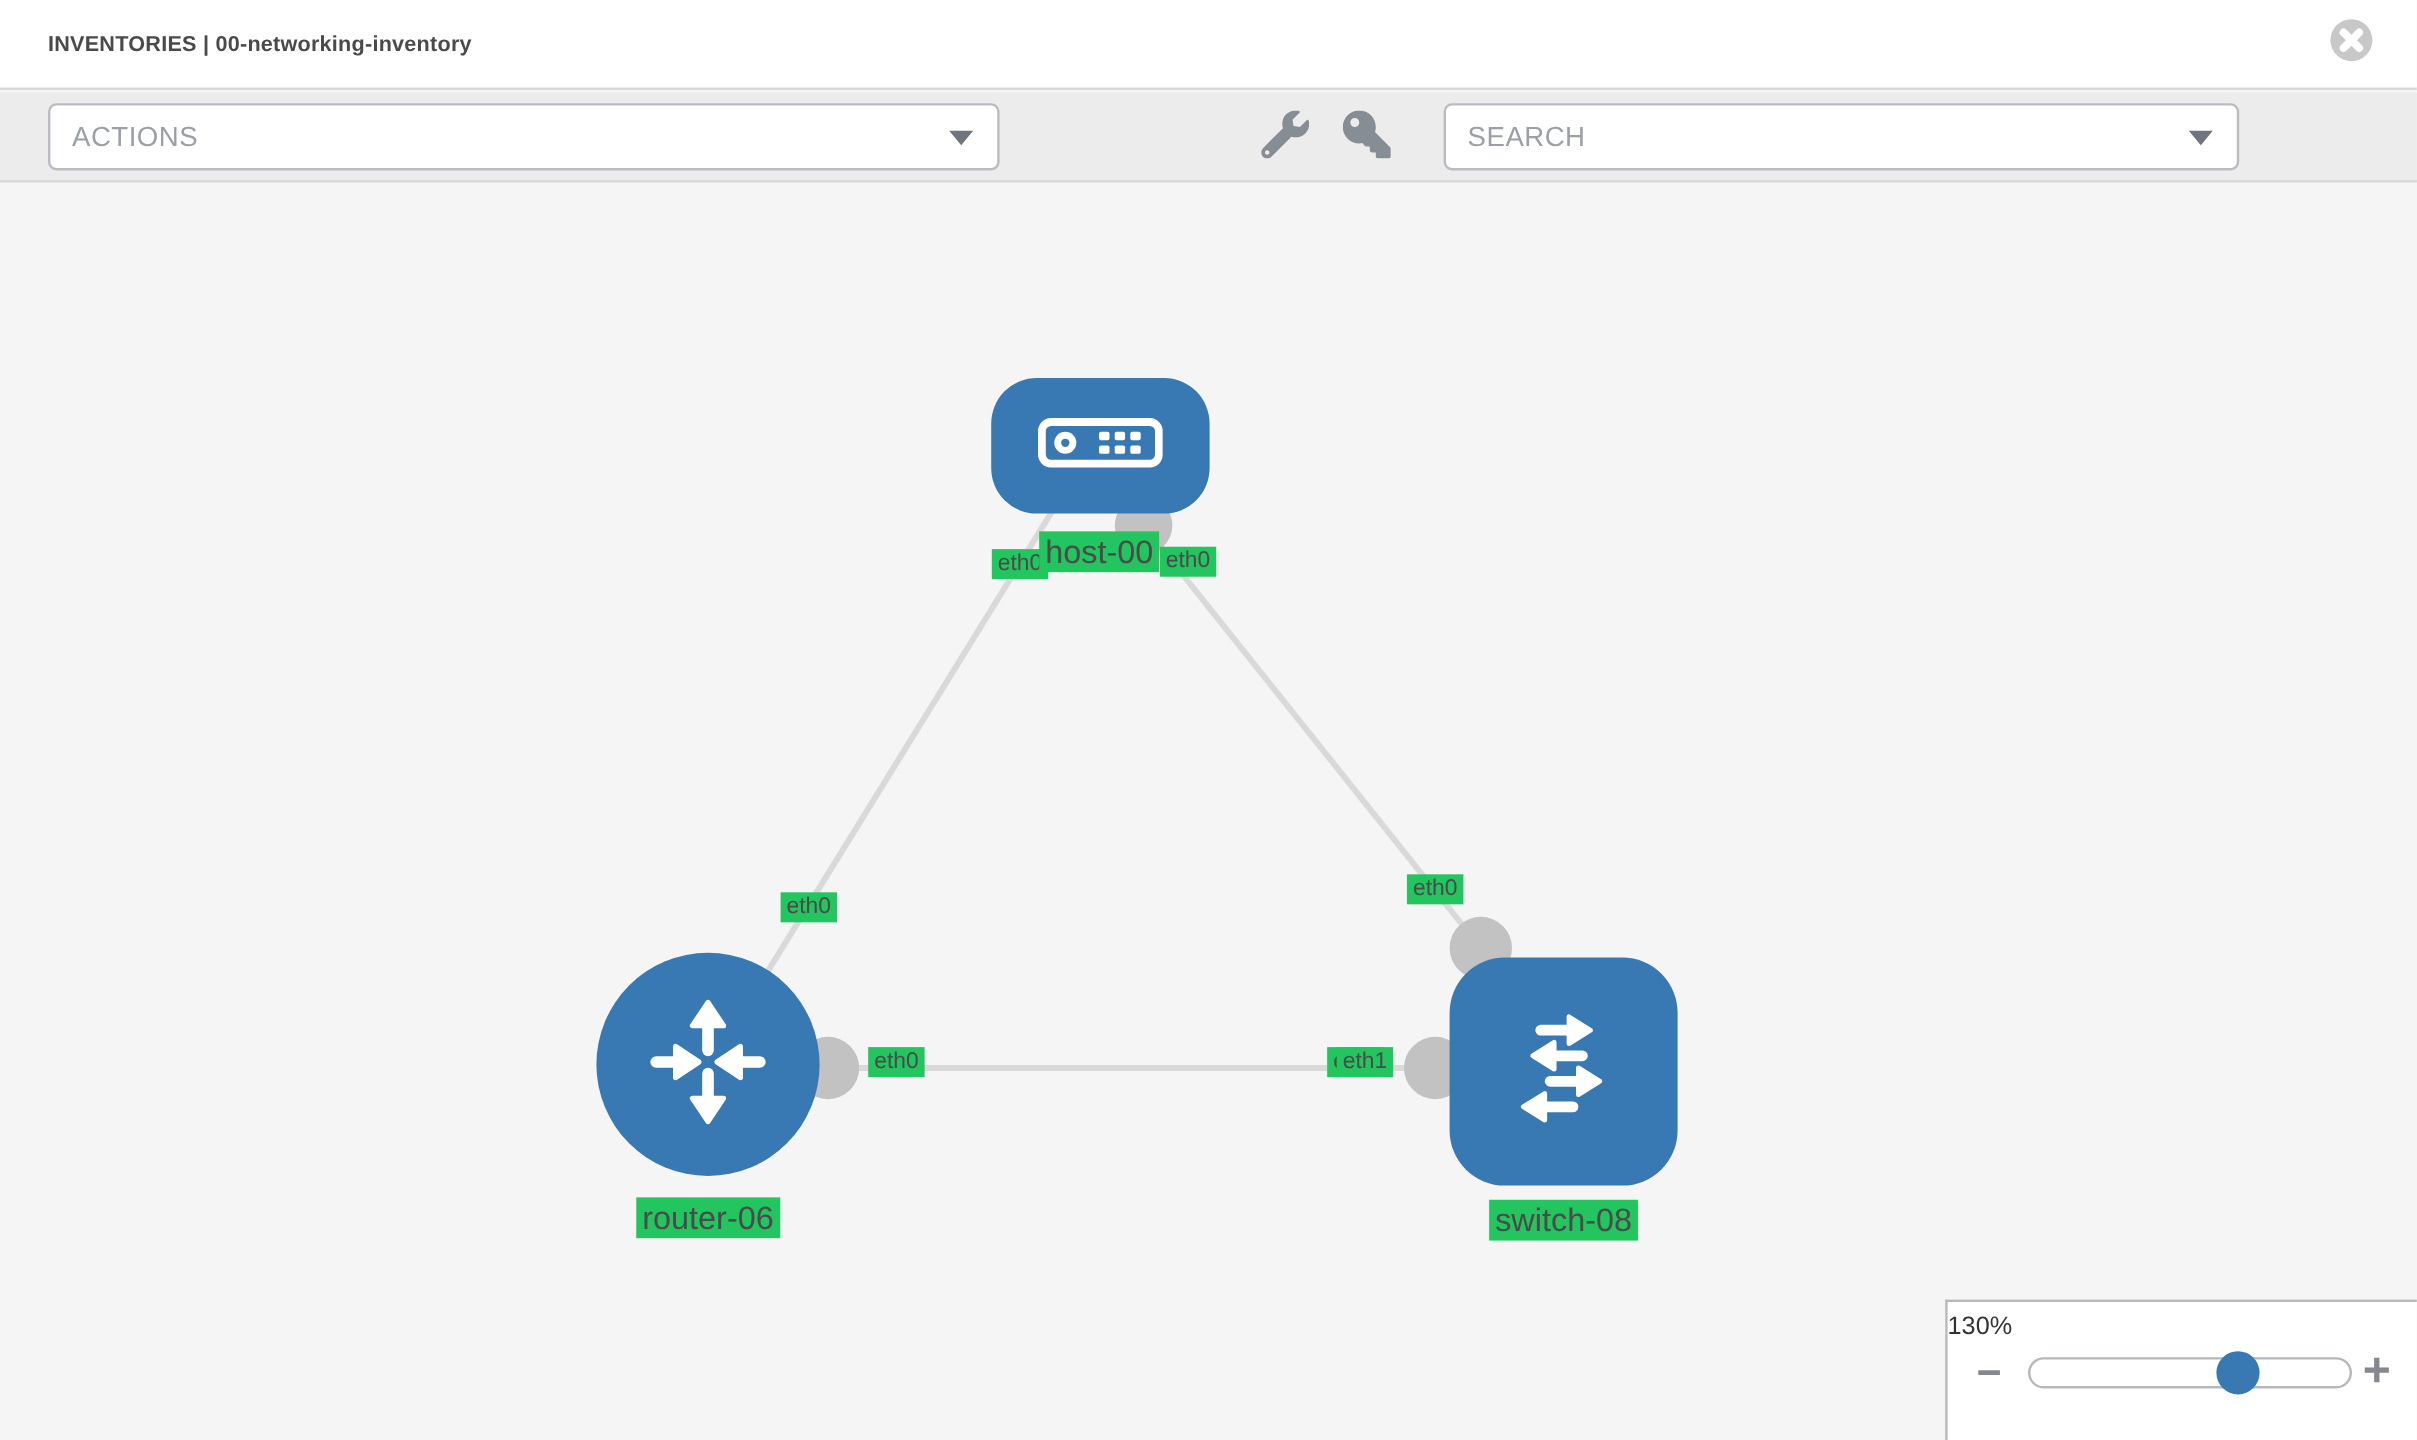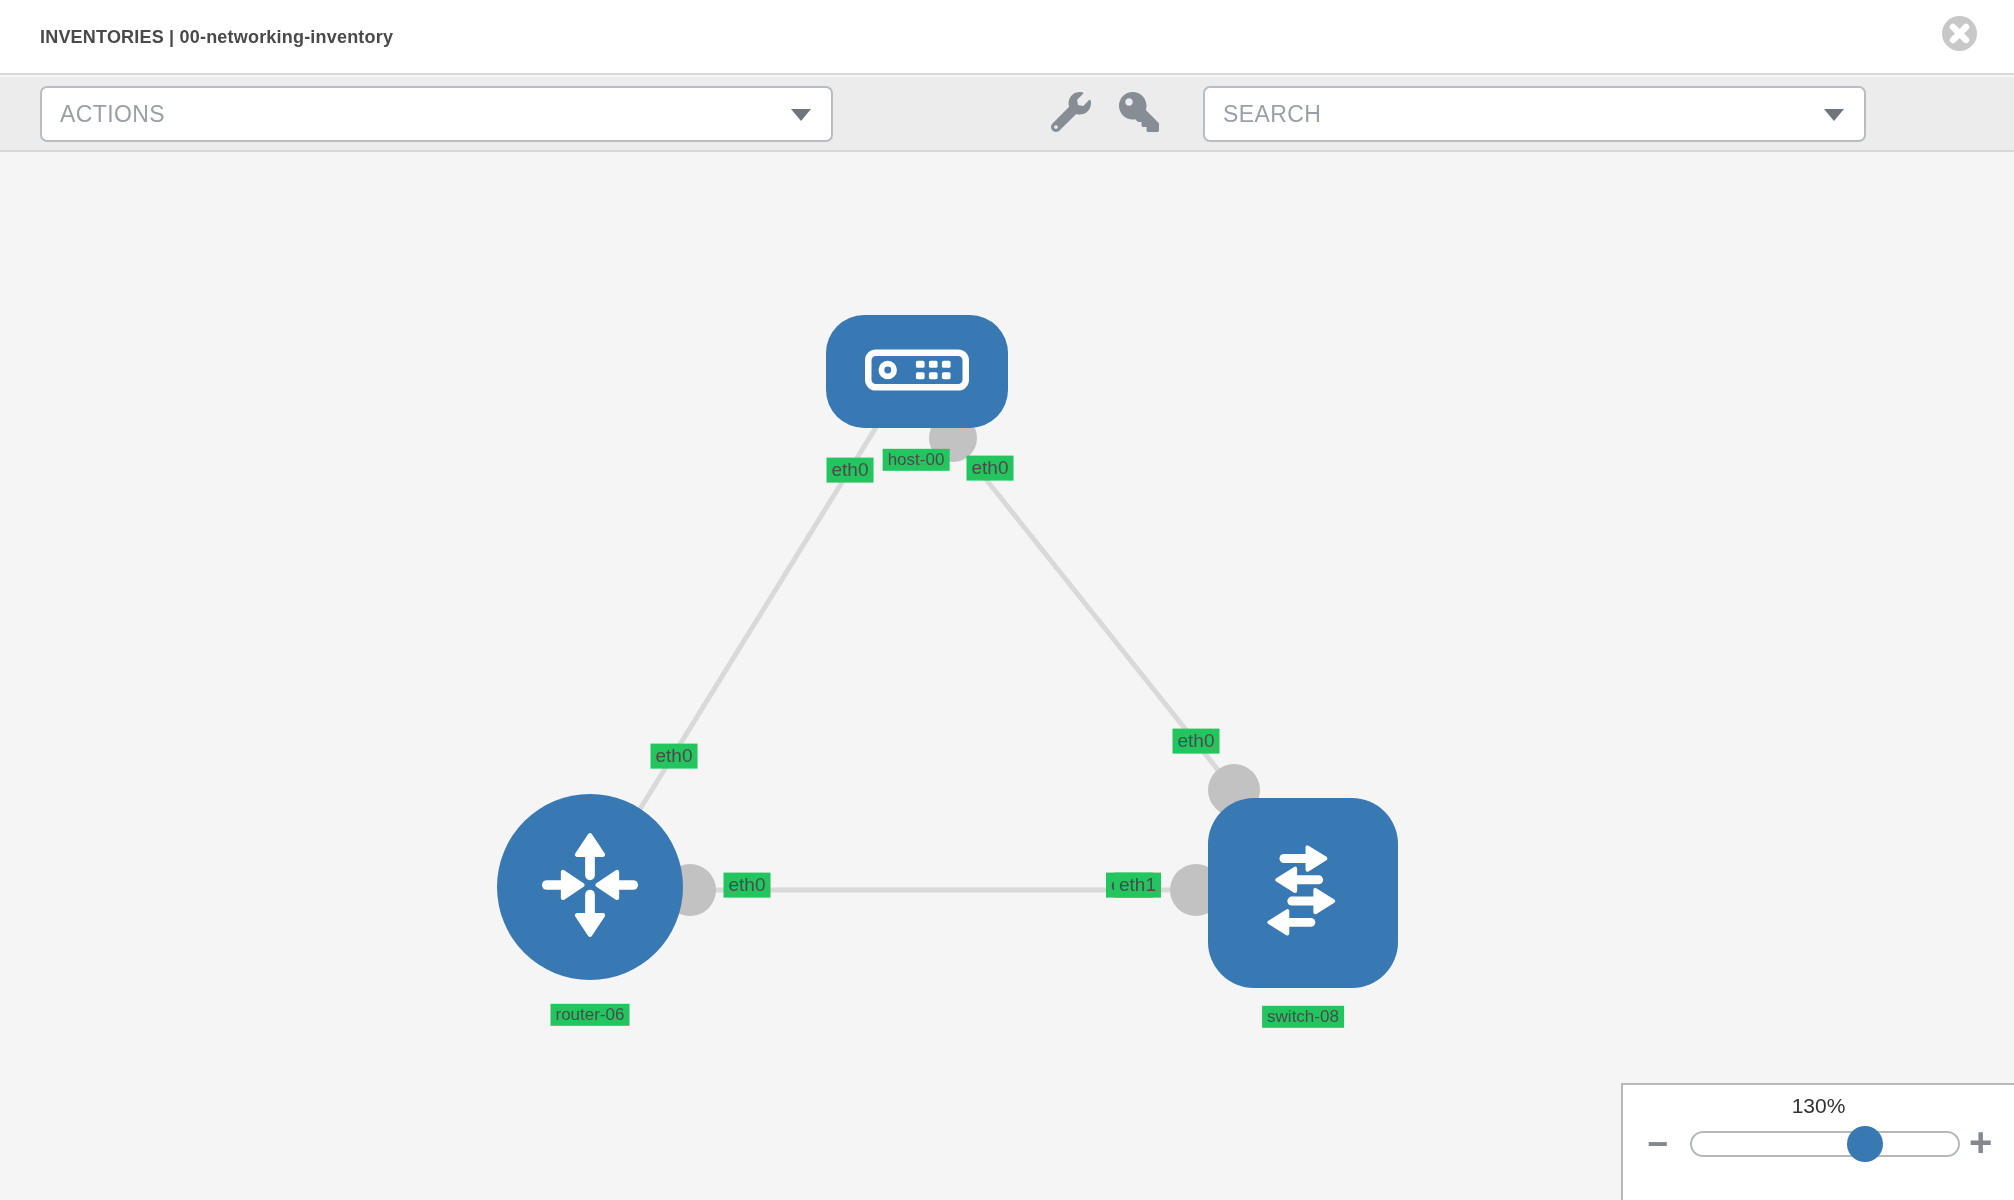--- a/index.html
+++ b/index.html
@@ -24,29 +24,29 @@
 
   
   .canvas{position:absolute;left:0;top:154px;width:2014px;height:1046px;background:#f5f5f6}
   .links-svg{position:absolute;left:0;top:0;z-index:1}
   .node{position:absolute;background:#3878b3;display:flex;align-items:center;justify-content:center;z-index:2;cursor:pointer}
   .node-host{left:826px;top:161px;width:182px;height:113px;border-radius:38px}
   .node-router{left:497px;top:640px;width:186px;height:186px;border-radius:50%}
   .node-switch{left:1208px;top:644px;width:190px;height:190px;border-radius:46px}
 
   .lbl{position:absolute;background:#22c55e;color:#4b4b4b;white-space:nowrap;padding:1px 5px;line-height:1.2}
-  .node-lbl{font-size:17px;transform:translate(-50%,-50%);z-index:4}
+  .node-lbl{font-size:27px;transform:translate(-50%,-50%);z-index:4}
   .if-lbl{font-size:19px;transform:translate(-50%,-50%);z-index:3}
   .if-lbl.edge{transform:translateY(-50%)}
   .z-back{z-index:3}
   .z-front{z-index:4}
 
   
   .zoom-panel{position:absolute;left:1621px;top:1083px;width:393px;height:117px;background:#fff;border-top:2px solid #b9b9b9;border-left:2px solid #b9b9b9;z-index:11}
-  .zoom-level{margin-top:9px;text-align:center;font-size:21px;color:#333}
+  .zoom-level{margin-top:9px;font-size:21px;color:#333}
   .zoom-minus{position:absolute;left:24px;top:30px;font-size:36px;font-weight:bold;color:#85898f;cursor:pointer;line-height:1.6}
   .zoom-plus{position:absolute;left:346px;top:33px;font-size:40px;font-weight:bold;color:#85898f;cursor:pointer;line-height:1.2}
   .zoom-track{position:absolute;left:67px;top:46px;width:270px;height:26px;background:#fff;border:2px solid #b5b9bd;border-radius:14px;cursor:pointer}
   .zoom-thumb{position:absolute;left:155px;top:-7px;width:36px;height:36px;border-radius:50%;background:#3878b3;cursor:grab}
 </style>
 </head>
 <body>
 
 <div class="header">
   <div class="title">INVENTORIES | 00-networking-inventory</div>

